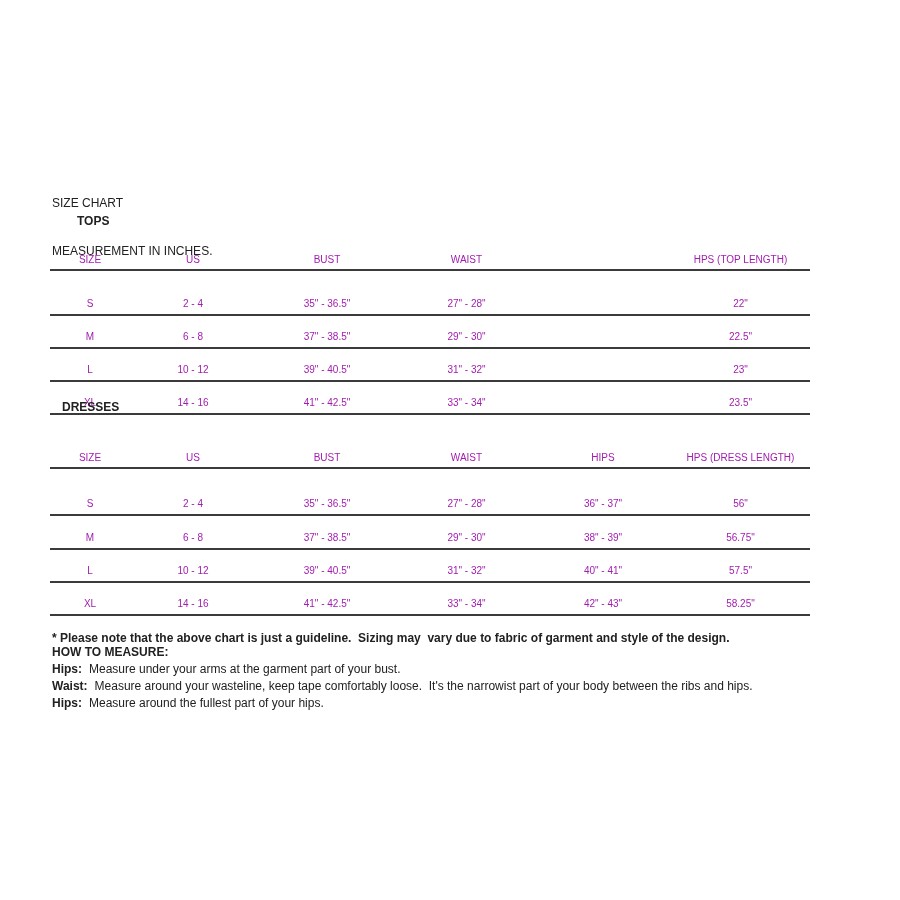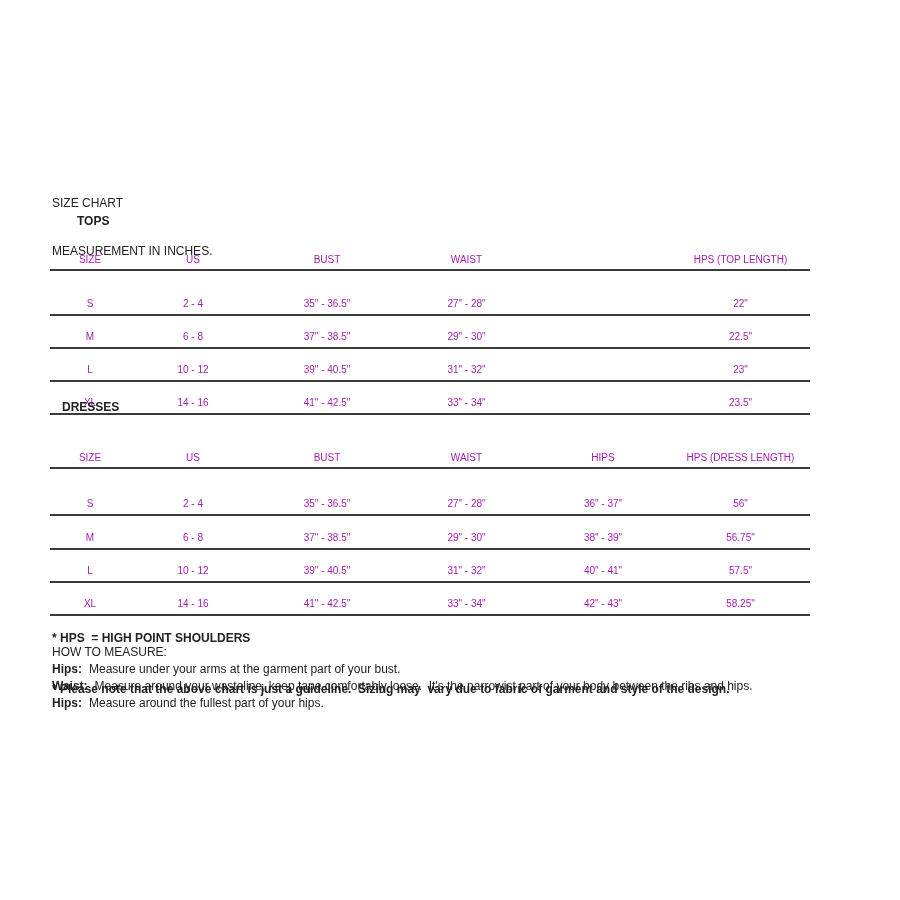--- a/index.html
+++ b/index.html
@@ -72,21 +72,21 @@
     line-height: 17px;
     white-space: pre-wrap;
   }
   .how-to-measure {
     left: 52px;
     top: 644px;
     font-size: 12px;
     line-height: 17px;
   }
   .how-to-measure .heading {
-    font-weight: normal;
+    font-weight: bold;
   }
   .measure-line .measure-label {
     font-weight: bold;
   }
   .measure-line .measure-text {
     padding-left: 7px;
     white-space: pre-wrap;
   }
 </style>
 </head>
@@ -209,21 +209,20 @@
         <td>41" - 42.5"</td>
         <td>33" - 34"</td>
         <td>42" - 43"</td>
         <td>58.25"</td>
       </tr>
     </tbody>
   </table>
 </div>
 
 <div class="abs footnotes">
-  <div>* HPS  = HIGH POINT SHOULDERS</div>
   <div>* Please note that the above chart is just a guideline.  Sizing may  vary due to fabric of garment and style of the design.</div>
 </div>
 
 <div class="abs how-to-measure">
   <div class="heading">HOW TO MEASURE:</div>
   <div class="measure-line"><span class="measure-label">Hips:</span><span class="measure-text">Measure under your arms at the garment part of your bust.</span></div>
   <div class="measure-line"><span class="measure-label">Waist:</span><span class="measure-text">Measure around your wasteline, keep tape comfortably loose.  It's the narrowist part of your body between the ribs and hips.</span></div>
   <div class="measure-line"><span class="measure-label">Hips:</span><span class="measure-text">Measure around the fullest part of your hips.</span></div>
 </div>
 

